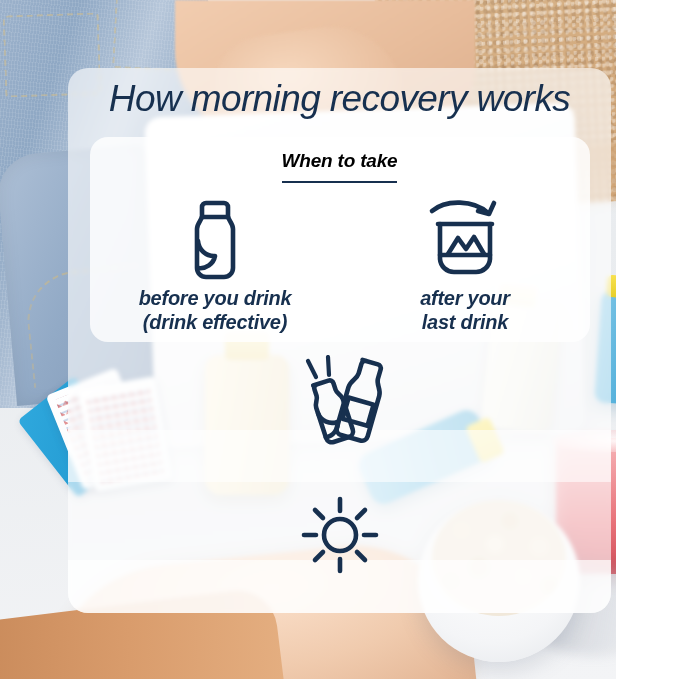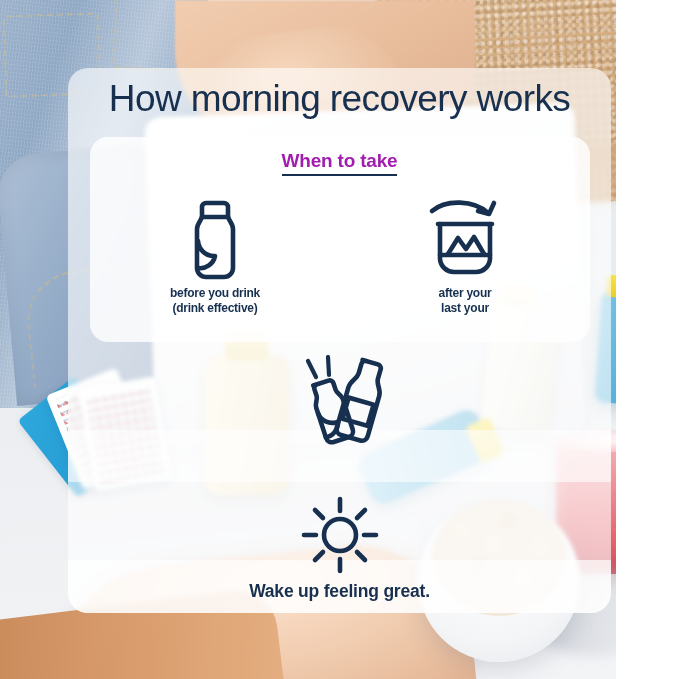--- a/index.html
+++ b/index.html
@@ -2,21 +2,21 @@
 <html><head>
 <meta charset="utf-8">
 <title>How morning recovery works</title>
 <style>
   html,body{margin:0;padding:0;}
   body{
     width:679px;height:679px;overflow:hidden;
     font-family:"Liberation Sans", sans-serif;
     background:#ffffff;
   }
-  .stage{position:relative;width:616px;height:679px;overflow:hidden;background:#f2f3f5;}
+  .stage{position:relative;width:616px;height:679px;overflow:hidden;background:#f2f3f5;font-style:italic;}
 
   
   .photo{position:absolute;inset:0;overflow:hidden;}
 
   
   .bg-table{
     position:absolute;inset:0;
     background:
       linear-gradient(175deg,#eef0f3 0%,#e9ecef 40%,#f3f4f6 100%);
   }
@@ -244,32 +244,32 @@
     position:absolute;left:0;top:78px;width:679px;text-align:center;
     font-size:37px;font-weight:400;letter-spacing:-.6px;
     color:#17304f;
     font-family:"Liberation Sans", sans-serif;
   }
   .subtitle-wrap{
     position:absolute;left:0;top:150px;width:679px;text-align:center;
   }
   .subtitle{
     display:inline-block;
-    font-size:19px;font-weight:700;color:#a21caf;letter-spacing:-.2px;
-    padding-bottom:2px;border-bottom:2px solid #17304f;
+    font-size:19px;font-weight:700;color:#000000;letter-spacing:-.2px;
+    padding-bottom:9px;border-bottom:2px solid #17304f;
   }
 
   .steps{
     position:absolute;left:90px;top:196px;width:500px;
     display:flex;justify-content:space-around;align-items:flex-start;
   }
   .step{width:165px;text-align:center;}
   .step-icon{height:86px;display:flex;align-items:center;justify-content:center;}
   .step-label{
-    margin-top:4px;font-size:12px;font-weight:700;line-height:1.22;
+    margin-top:4px;font-size:20px;font-weight:700;line-height:1.22;
     color:#17304f;letter-spacing:-.25px;
   }
 
   .msg{position:absolute;left:0;width:679px;text-align:center;}
   .msg-icon{display:flex;align-items:center;justify-content:center;}
   .msg-text{
     font-size:17.5px;font-weight:700;color:#17304f;letter-spacing:-.2px;
     margin-top:6px;
   }
   #msg-night{top:355px;}
@@ -367,21 +367,21 @@
           <path class="ln" d="M10 14 C24 2 52 3 66 16"></path>
           <path class="ln" d="M72 6 L67 17 L56 14"></path>
           <path class="ln" d="M16 27 H70"></path>
           <path class="ln" d="M18 27 V62 a14 14 0 0 0 14 13 h22 a14 14 0 0 0 14 -13 V27"></path>
           <path class="ln" d="M18 58 H68"></path>
           <path class="ln" d="M26 57 L36 41 L44 52 L52 40 L62 57"></path>
         </svg>
       </div>
       <div class="step-label">
         <div>after your</div>
-        <div>last your</div>
+        <div>last drink</div>
       </div>
     </div>
 
   </div>
 
   <div class="msg" id="msg-night">
     <div class="msg-icon">
       <svg width="112" height="96" viewBox="0 0 112 96" aria-hidden="true">
         <path class="ln-thin" d="M24 6 L32 22"></path>
         <path class="ln-thin" d="M44 2 L45 20"></path>
@@ -404,16 +404,15 @@
         <path class="ln" d="M40 4 V16"></path>
         <path class="ln" d="M40 64 V76"></path>
         <path class="ln" d="M4 40 H16"></path>
         <path class="ln" d="M64 40 H76"></path>
         <path class="ln" d="M15 15 L23 23"></path>
         <path class="ln" d="M57 57 L65 65"></path>
         <path class="ln" d="M65 15 L57 23"></path>
         <path class="ln" d="M23 57 L15 65"></path>
       </svg>
     </div>
-    <div class="msg-text">Wake up feeling great.</div>
   </div>
 
 </div>
 
 </body></html>

